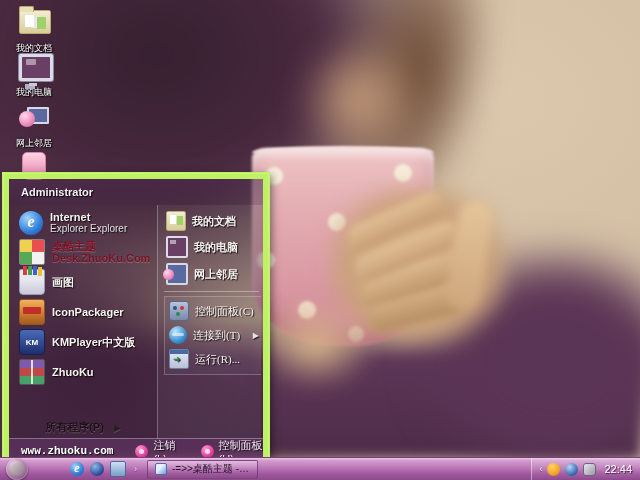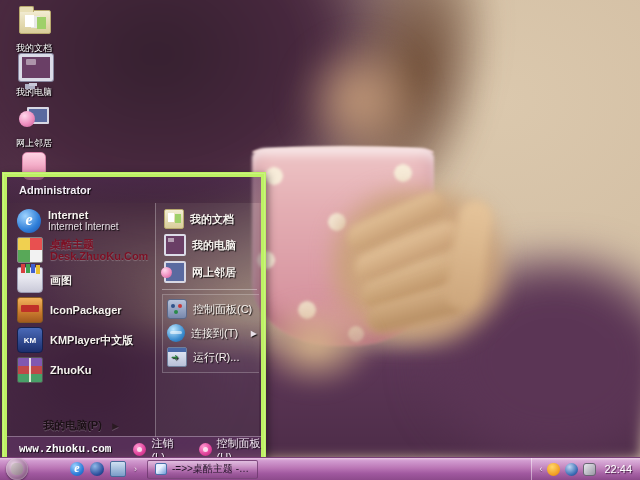--- a/index.html
+++ b/index.html
@@ -118,35 +118,35 @@
     background:#c8a040;transform:rotate(45deg);}
   .i-run{background:linear-gradient(180deg,#e8ecf8,#b8c0d8);border:1px solid #70809c;border-radius:2px;}
   .i-run::before{content:"";position:absolute;left:0;right:0;top:0;height:4px;background:#4868a8;}
   .i-run::after{content:"➜";position:absolute;left:3px;top:4px;font-size:9px;color:#2a7a3a;}
   .i-pinkball{border-radius:50%;width:13px;height:13px;flex:0 0 13px;display:inline-block;position:relative;
     background:radial-gradient(circle at 35% 30%, #ff9ad0, #e0409a 60%, #a82870);}
   .i-pinkball::after{content:"";position:absolute;left:4px;top:4px;width:5px;height:5px;border-radius:50%;background:rgba(255,255,255,.75);}
 
   
   .startmenu{position:absolute;left:2px;top:172px;width:254px;height:284px;
-    background:rgba(42,22,46,.30);border:5px solid #bef264;outline:1px solid rgba(255,255,255,.18);
+    background:rgba(42,22,46,.30);border:7px solid #bef264;outline:1px solid rgba(255,255,255,.18);
     outline-offset:-2px;box-shadow:2px 3px 8px rgba(0,0,0,.45);color:#fff;}
   .sm-header{height:26px;line-height:26px;padding-left:12px;font-size:11px;font-weight:bold;color:#f4eef6;
     text-shadow:1px 1px 1px rgba(0,0,0,.9);background:linear-gradient(180deg,rgba(90,50,95,.35),rgba(60,30,65,.15));}
   .sm-body{position:absolute;top:26px;bottom:24px;left:0;right:0;}
   .sm-left{position:absolute;left:0;top:0;bottom:0;width:148px;padding:4px 0 0 8px;box-sizing:border-box;}
   .sm-right{position:absolute;left:148px;top:0;bottom:0;right:2px;padding:4px 0 0 6px;box-sizing:border-box;
     border-left:1px solid rgba(255,255,255,.28);background:rgba(255,255,255,.05);}
   .ml-item{display:flex;align-items:center;gap:7px;padding:2px 2px;cursor:pointer;}
   .ml-text{font-size:11px;font-weight:bold;color:#f6f2ee;text-shadow:1px 1px 1px rgba(0,0,0,.85);line-height:12px;}
   .ml-text small{display:block;font-weight:normal;font-size:10px;color:#e4dce2;}
   .hl-red .ml-text{color:#7c1024;text-shadow:0 1px 1px rgba(255,255,255,.25);}
   .mr-item{display:flex;align-items:center;gap:6px;padding:2px 2px;margin-bottom:1px;font-size:11px;
     font-weight:bold;color:#f6f2ee;text-shadow:1px 1px 1px rgba(0,0,0,.85);cursor:pointer;}
-  .mr-item.plain{font-weight:normal;}
+  .mr-item.plain{font-weight:normal;font-family:Liberation Serif, serif;}
   .mr-sep{height:1px;background:rgba(255,255,255,.35);margin:4px 2px 4px 0;}
   .mr-group{border:1px solid rgba(255,255,255,.22);border-right:none;padding:2px 0 2px 2px;background:rgba(255,255,255,.04);}
   .sub-arrow{margin-left:auto;font-size:8px;color:#e8e0e8;}
   .allprog{position:absolute;left:0;right:0;bottom:4px;display:flex;align-items:center;justify-content:center;
     gap:10px;font-size:11px;font-weight:bold;color:#1c1016;text-shadow:0 1px 0 rgba(255,255,255,.2);cursor:pointer;}
   .allprog .arr{color:#2a1a22;font-size:9px;}
   .sm-footer{position:absolute;left:0;right:0;bottom:0;height:24px;display:flex;align-items:center;
     background:rgba(104,56,108,.55);border-top:1px solid rgba(255,255,255,.3);font-size:11px;}
   .sm-site{margin-left:12px;font-family:"Liberation Mono","DejaVu Sans Mono",monospace;font-size:11px;
     font-weight:bold;color:#fff;text-shadow:1px 1px 1px rgba(0,0,0,.8);}
@@ -234,21 +234,21 @@
   </div>
 
   <div class="startmenu">
     <div class="sm-header">Administrator</div>
 
     <div class="sm-body">
       <div class="sm-left">
         <div class="ml-item">
           <span class="mi i-ie"></span>
           <span class="ml-text"><span>Internet</span>
-            <small>Internet Internet</small></span>
+            <small>Explorer Explorer</small></span>
         </div>
         <div class="ml-item hl-red">
           <span class="mi i-zhuoku"></span>
           <span class="ml-text">桌酷主题Desk.ZhuoKu.Com</span>
         </div>
         <div class="ml-item">
           <span class="mi i-paint"></span>
           <span class="ml-text">画图</span>
         </div>
         <div class="ml-item">
@@ -257,21 +257,21 @@
         </div>
         <div class="ml-item">
           <span class="mi i-kmp"></span>
           <span class="ml-text">KMPlayer中文版</span>
         </div>
         <div class="ml-item">
           <span class="mi i-winrar"></span>
           <span class="ml-text">ZhuoKu</span>
         </div>
         <div class="allprog">
-          <span>我的电脑(P)</span>
+          <span>所有程序(P)</span>
           <span class="arr">▶</span>
         </div>
       </div>
 
       <div class="sm-right">
         <div class="mr-item">
           <span class="mi-s i-mydocs"></span>
           <span>我的文档</span>
         </div>
         <div class="mr-item">

